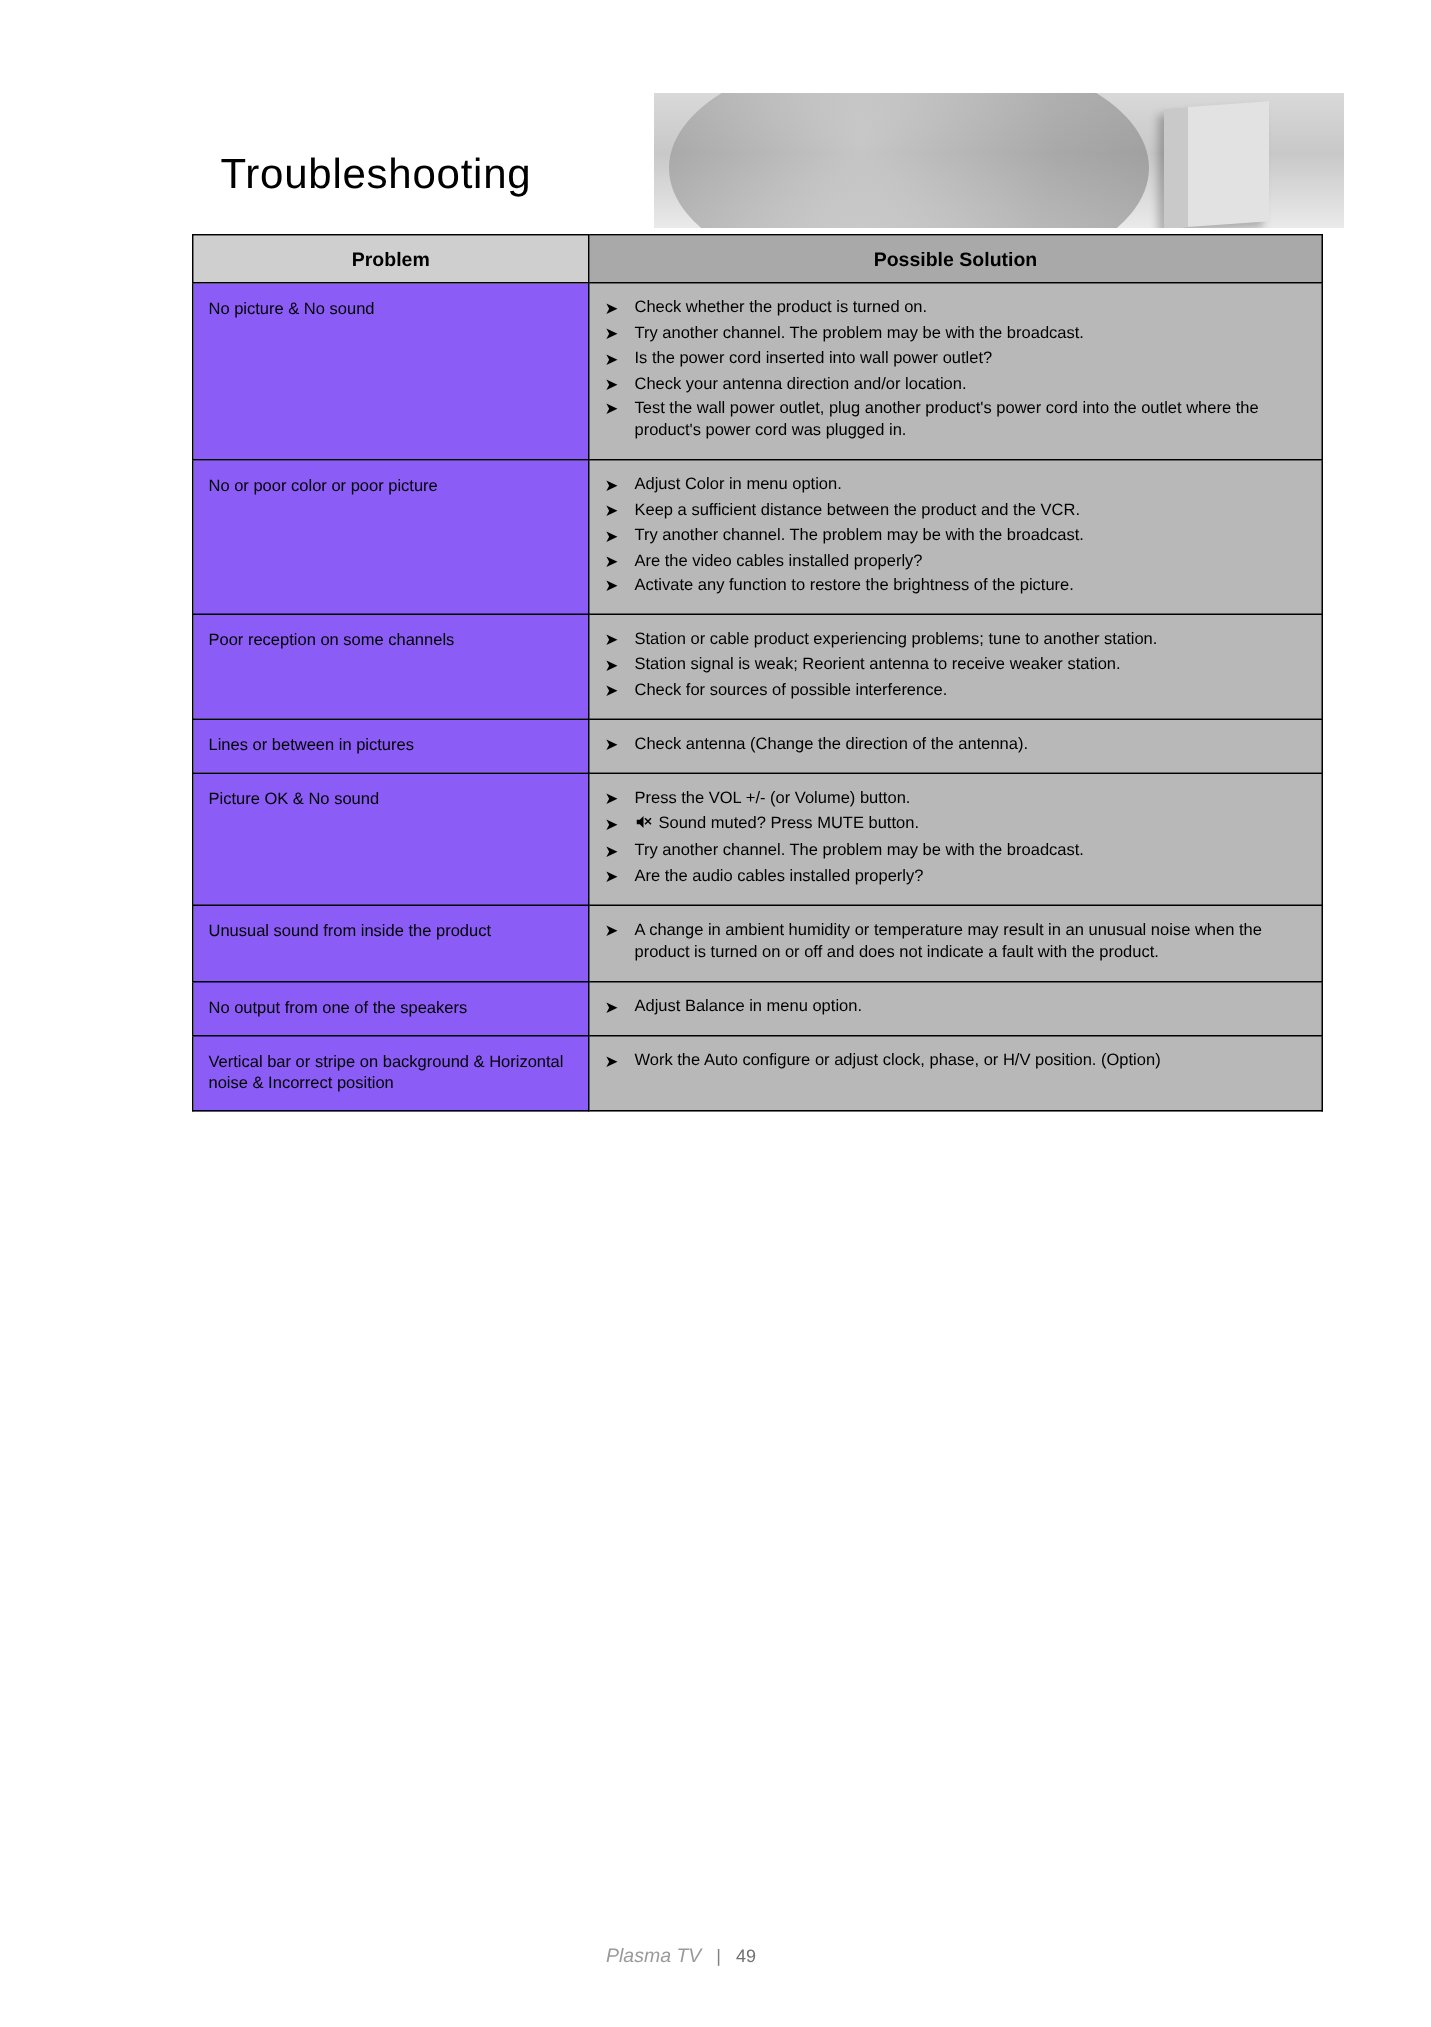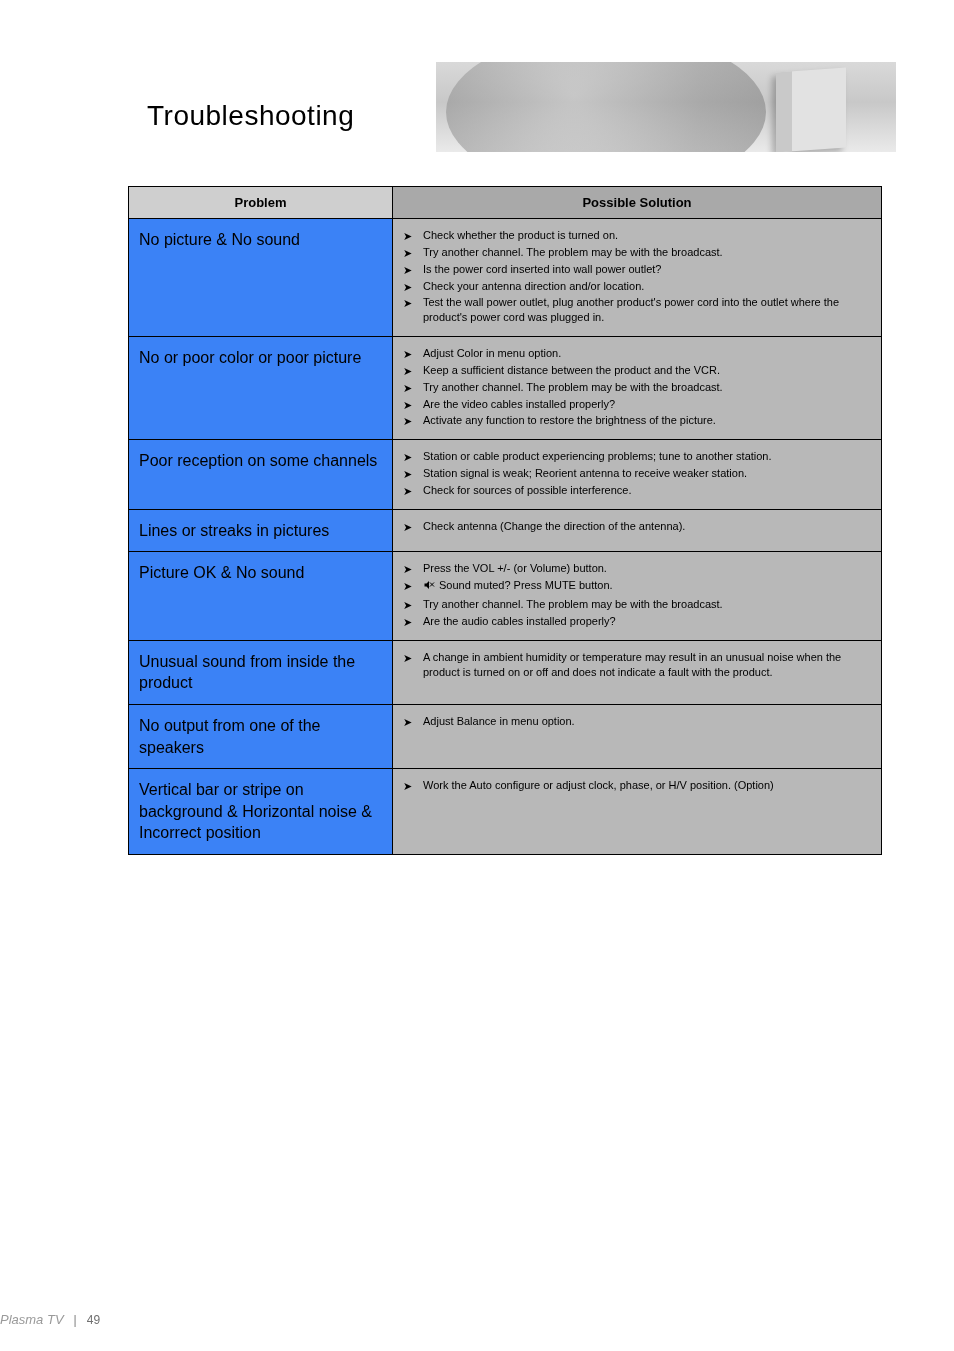--- a/index.html
+++ b/index.html
@@ -4,33 +4,33 @@
 <style>
   * { box-sizing: border-box; margin: 0; padding: 0; }
   html, body { width: 954px; height: 1351px; font-family: Arial, Helvetica, sans-serif; background: #fff; color: #000; }
   .page { position: relative; width: 954px; height: 1351px; padding: 60px 60px 40px 60px; }
   .header-image { position: absolute; top: 62px; right: 58px; width: 460px; height: 90px; background: linear-gradient(180deg,#d9d9d9 0%,#c8c8c8 45%,#eaeaea 100%); overflow: hidden; }
   .header-image .globe { position:absolute; bottom:-40px; left:10px; width:320px; height:160px; border-radius:50%;
     background: radial-gradient(circle at 40% 40%, #c4c4c4 0%, #8f8f8f 60%, #7a7a7a 100%); opacity:.55; }
   .header-image .door { position:absolute; right:50px; bottom:2px; width:70px; height:80px; background:#e2e2e2;
     border-left:16px solid #c9c9c9; transform: skewY(-4deg); box-shadow: -4px 4px 6px rgba(0,0,0,.25); }
   .section-title { position:absolute; top:100px; left:120px; font-size:28px; font-weight:normal; letter-spacing:.5px;margin-left:27px; }
-  table.trouble { position:absolute; top:186px; left:128px; width:754px; border-collapse: collapse; }
+  table.trouble { position:absolute; top:156px; left:128px; width:754px; border-collapse: collapse; }
   table.trouble th, table.trouble td { border:1px solid #000; vertical-align: top; }
   table.trouble thead th { font-weight:bold; font-size:13px; text-align:center; padding:8px 6px; }
   table.trouble thead th.problem { background:#cfcfcf; width:264px; }
   table.trouble thead th.solution { background:#a9a9a9; }
-  table.trouble tbody td.prob { background:#3b82f6; font-size:16px; padding:10px 10px; line-height:1.35; }
+  table.trouble tbody td.prob { background:#8b5cf6; font-size:11px; padding:10px 10px; line-height:1.35; }
   table.trouble tbody td.sol  { background:#b8b8b8; font-size:11px; padding:8px 10px 10px 10px;margin-top:32px; }
   ul.arrowed { list-style:none; }
   ul.arrowed li { position:relative; padding:1px 0 1px 20px; line-height:1.35; }
   ul.arrowed li::before { content:"➤"; position:absolute; left:0; top:2px; font-size:11px; }
   .mute-glyph { display:inline-block; vertical-align:-2px; margin-right:4px; }
   .mute-glyph svg { width:12px; height:12px; }
-  .footer { position:absolute; bottom:24px; left:0; width:908px; font-size:12px; color:#808080; }
+  .footer { position:absolute; bottom:40px; left:0; width:908px; text-align:center; font-size:12px; color:#808080; }
   .footer .brand { font-style:italic; font-size:13px; color:#9a9a9a; }
   .footer .page-num { font-style:normal; font-size:12px; color:#707070; }
 </style>
 </head>
 <body>
 
 <div class="page">
   <div class="header-image">
     <div class="globe"></div>
     <div class="door"></div>
@@ -74,21 +74,21 @@
           <td class="prob">Poor reception on some channels</td>
           <td class="sol">
             <ul class="arrowed">
               <li>Station or cable product experiencing problems; tune to another station.</li>
               <li>Station signal is weak; Reorient antenna to receive weaker station.</li>
               <li>Check for sources of possible interference.</li>
             </ul>
           </td>
         </tr>
         <tr>
-          <td class="prob">Lines or streaks in pictures</td>
+          <td class="prob">Lines or between in pictures</td>
           <td class="sol">
             <ul class="arrowed">
               <li>Check antenna (Change the direction of the antenna).</li>
             </ul>
           </td>
         </tr>
         <tr>
           <td class="prob">Picture OK &amp; No sound</td>
           <td class="sol">
             <ul class="arrowed">

